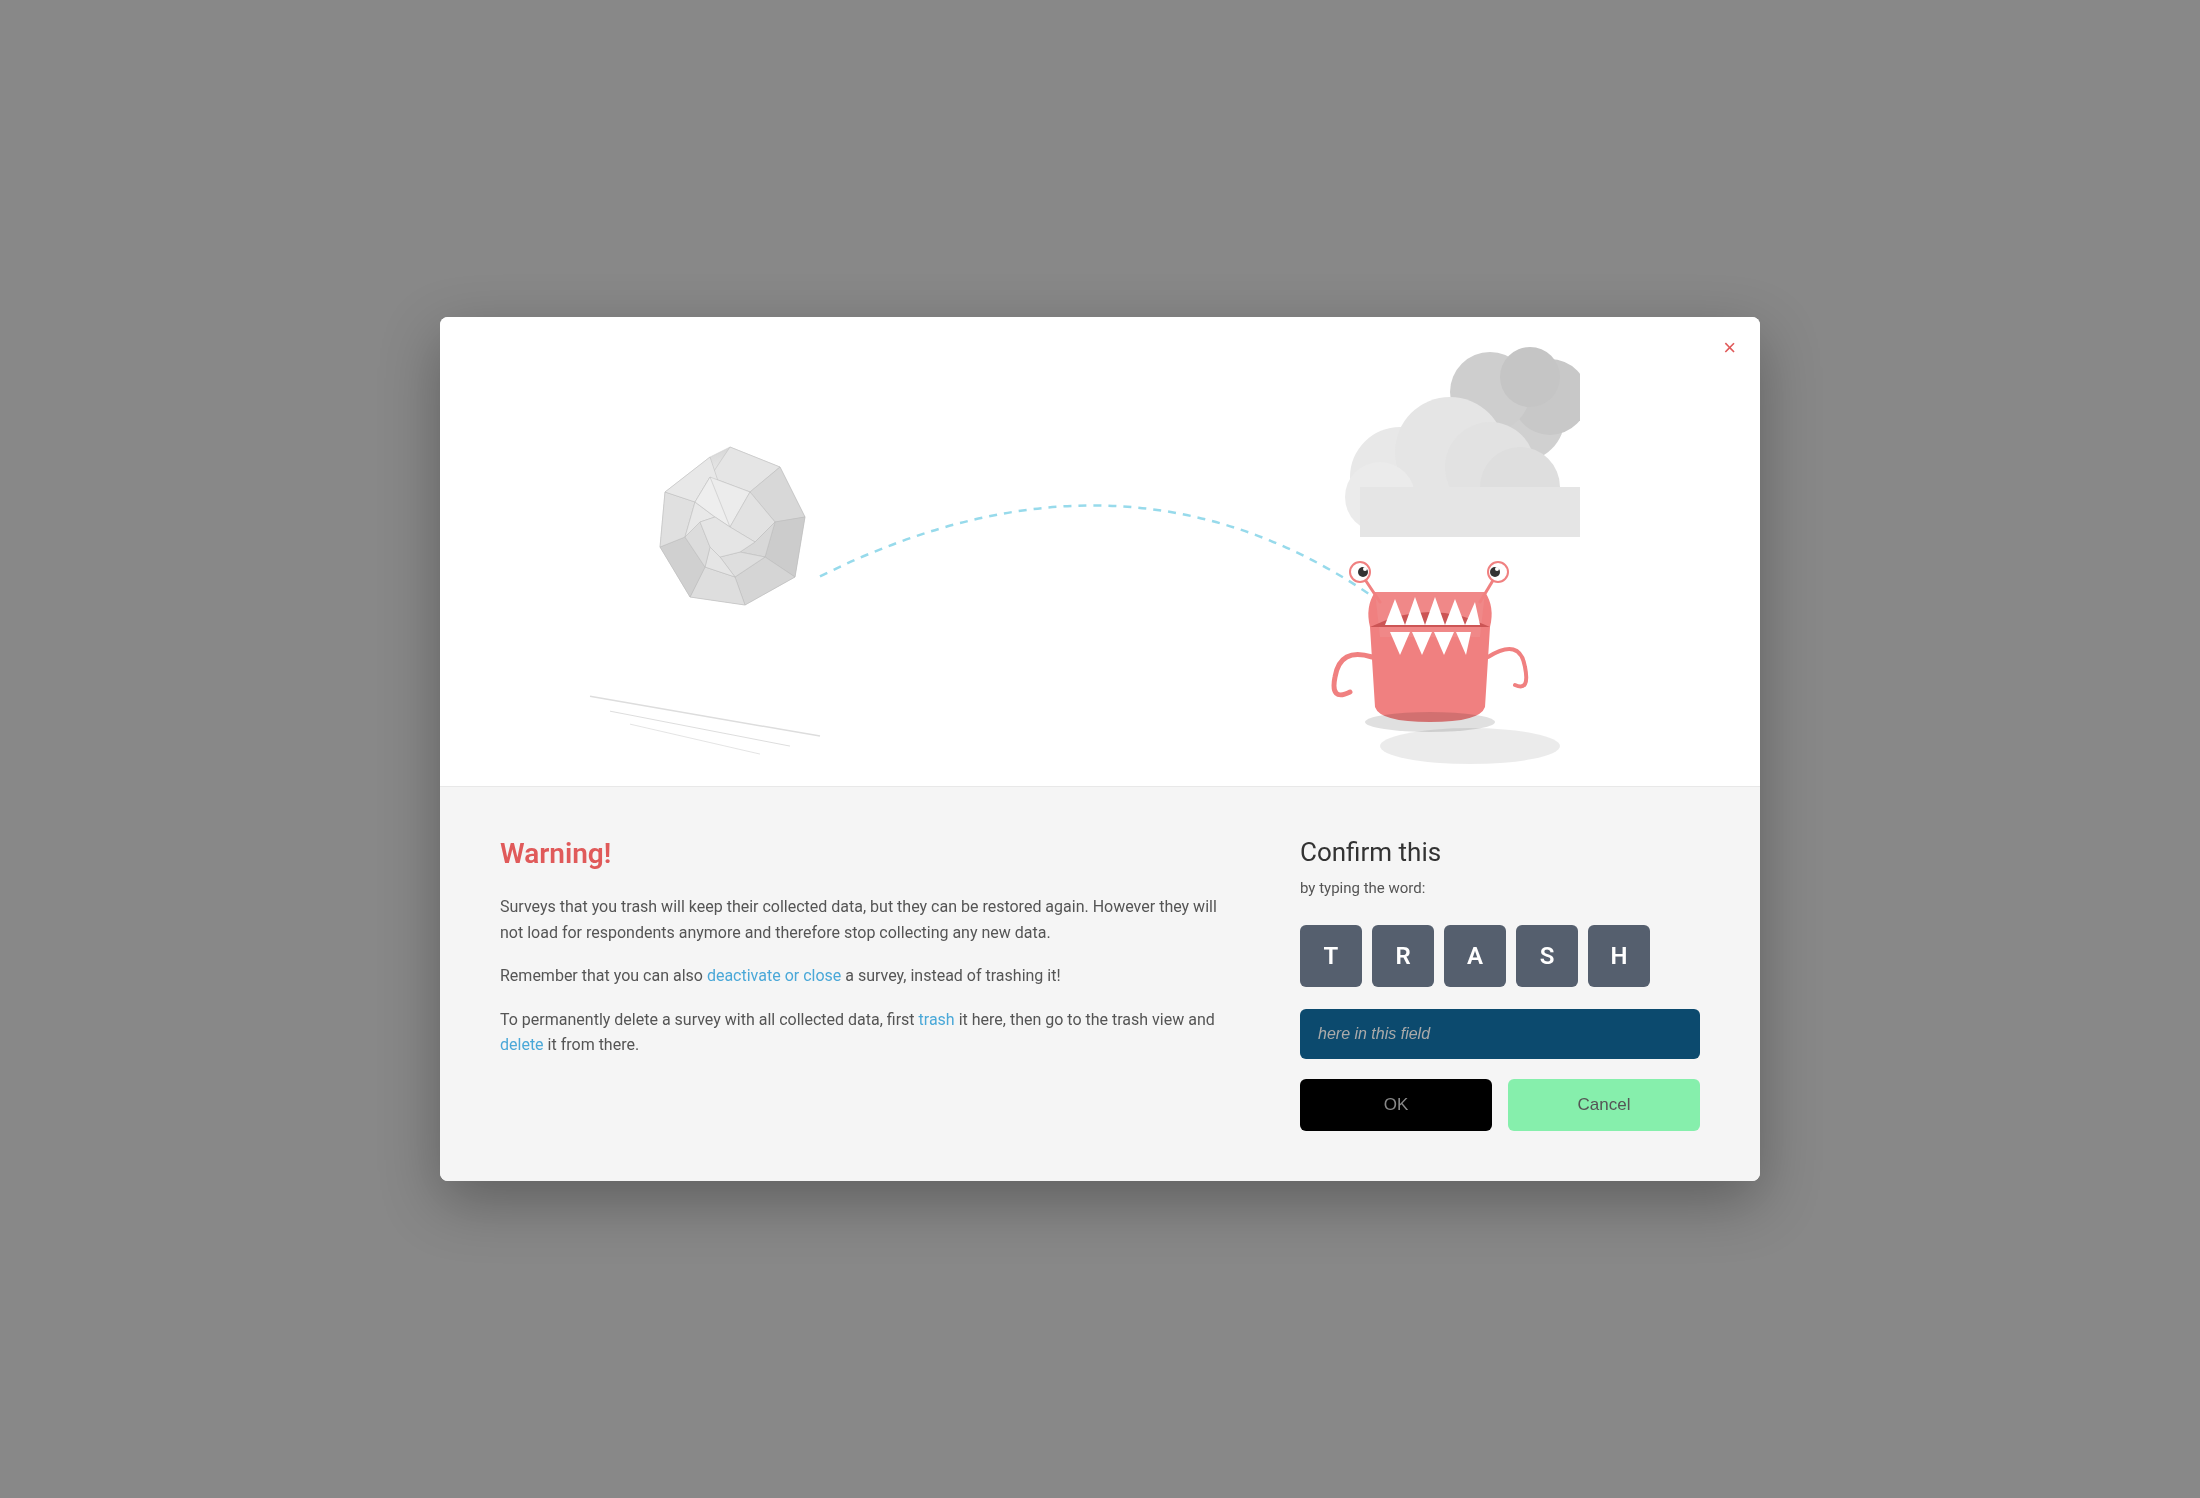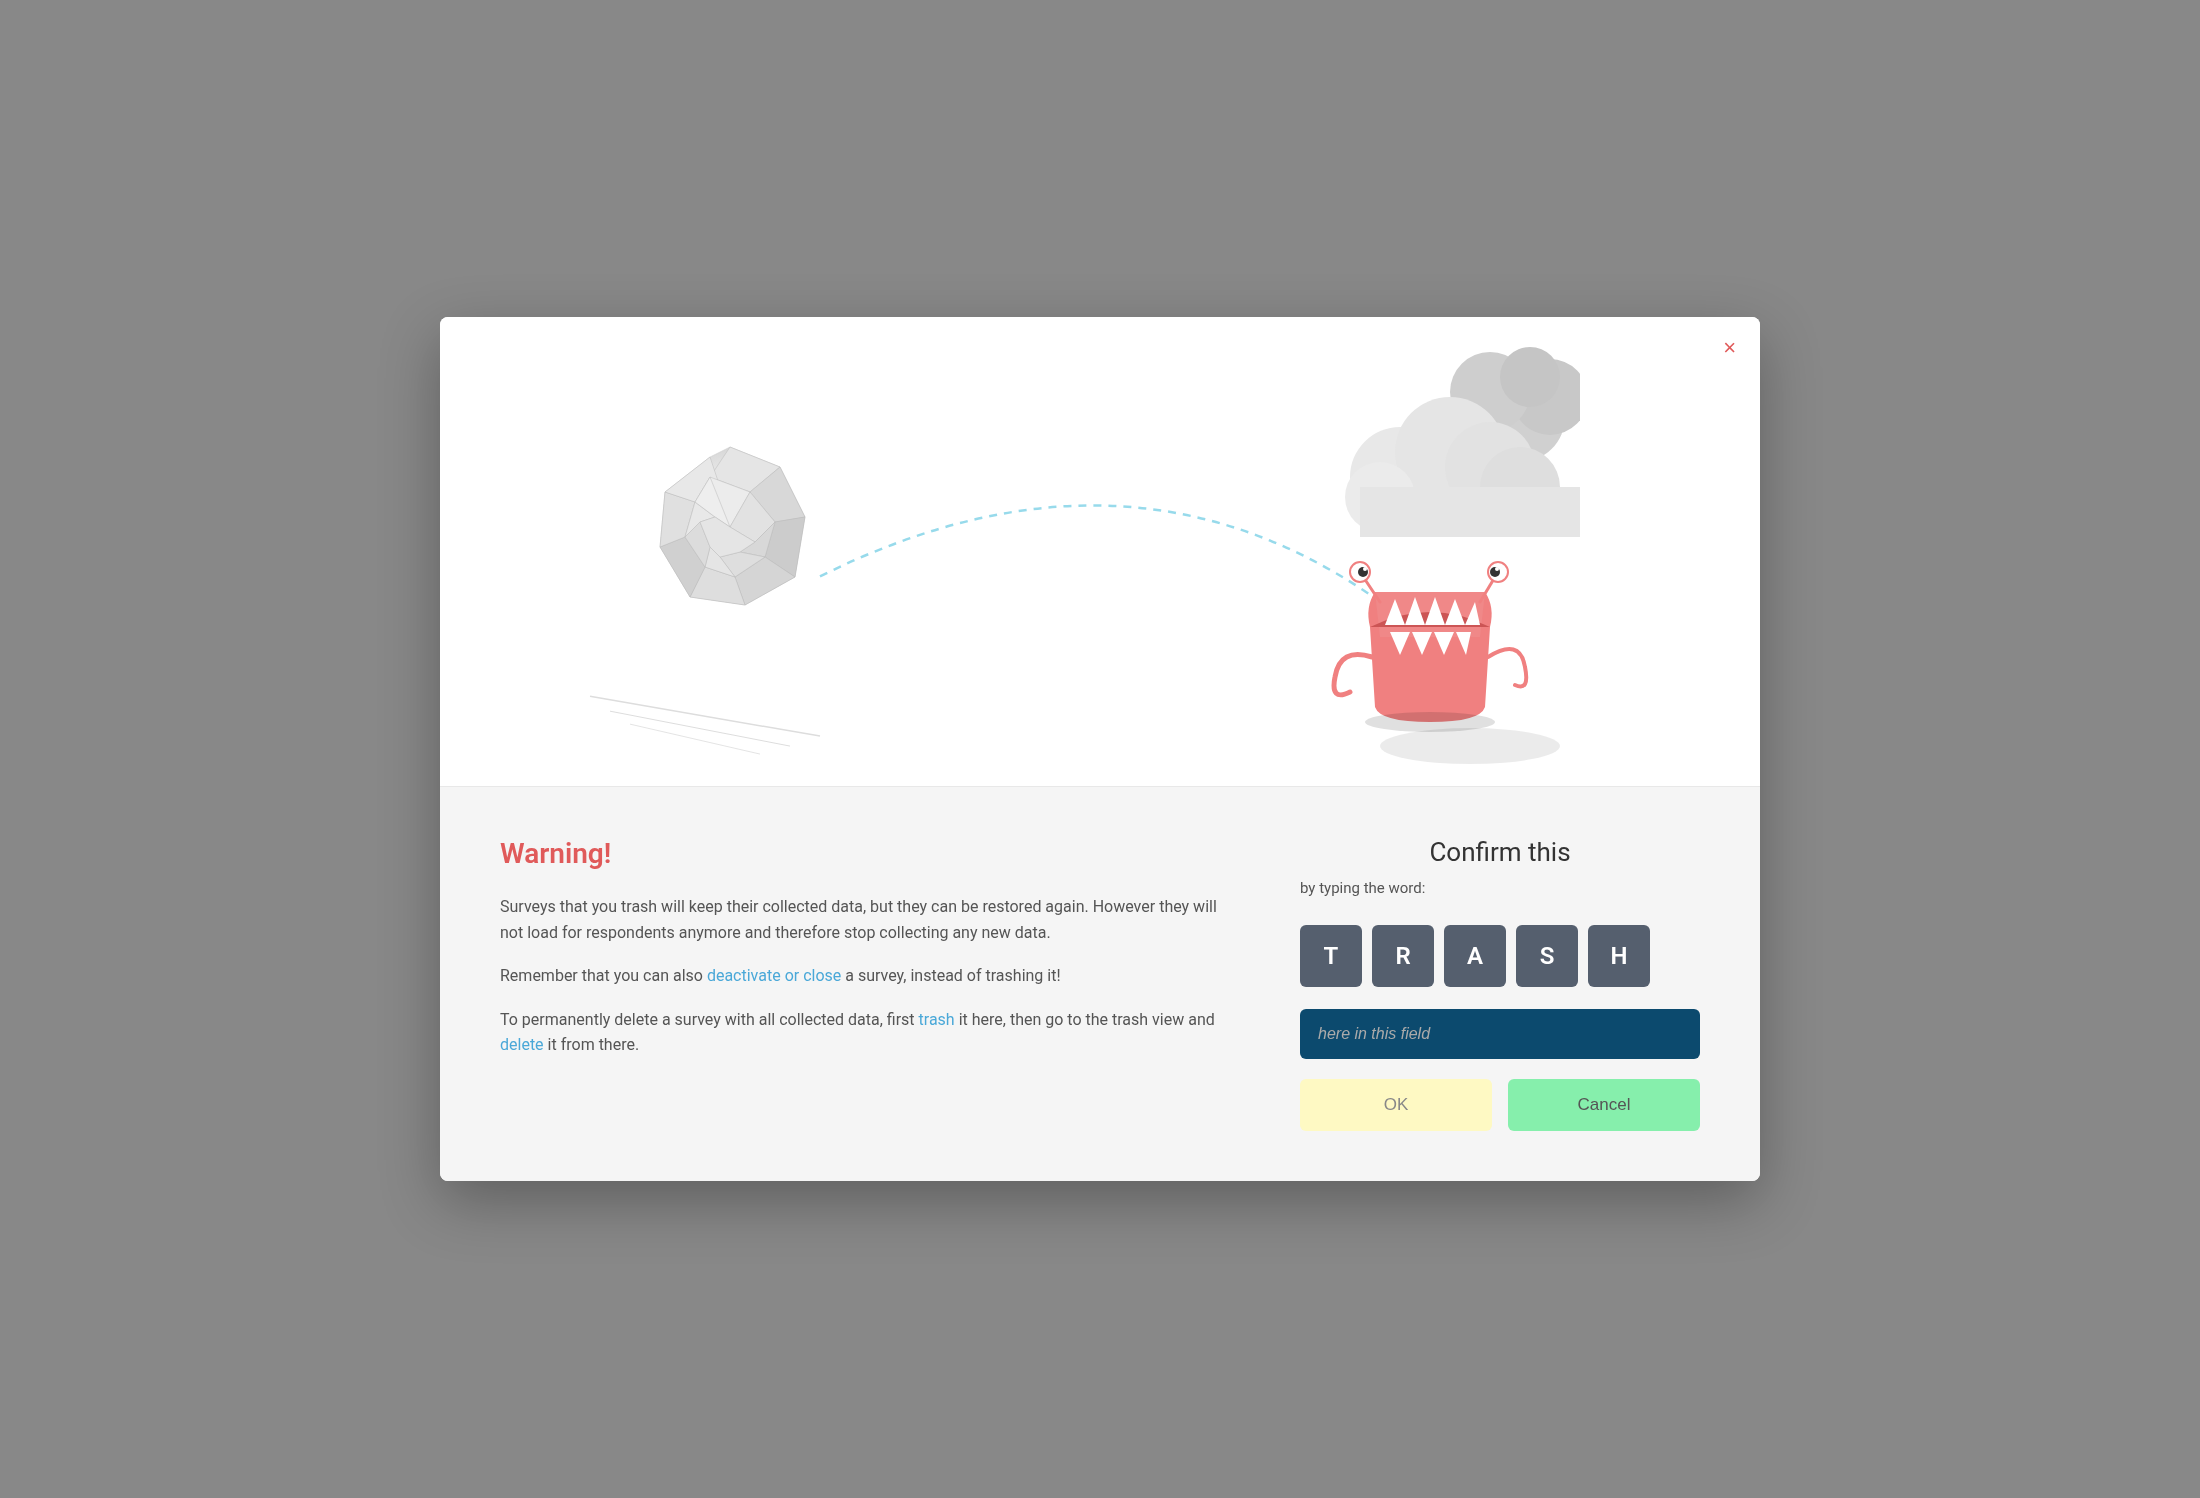--- a/index.html
+++ b/index.html
@@ -105,21 +105,20 @@
     
     .confirm-section {
       width: 400px;
       flex-shrink: 0;
     }
     .confirm-title {
       font-size: 26px;
       font-weight: 400;
       color: #333;
       margin-bottom: 12px;
-      text-align: center;
     }
     .confirm-subtitle {
       font-size: 15px;
       color: #555;
       margin-bottom: 28px;
     }
     .trash-letters {
       display: flex;
       gap: 10px;
       margin-bottom: 22px;
@@ -153,21 +152,21 @@
       color: #aaa;
       font-style: italic;
     }
     .action-buttons {
       display: flex;
       gap: 16px;
     }
     .btn-ok {
       flex: 1;
       padding: 16px;
-      background: #fef9c3;
+      background: #000000;
       border: none;
       border-radius: 6px;
       font-size: 17px;
       color: #888;
       cursor: pointer;
     }
     .btn-cancel {
       flex: 1;
       padding: 16px;
       background: #86efac;

